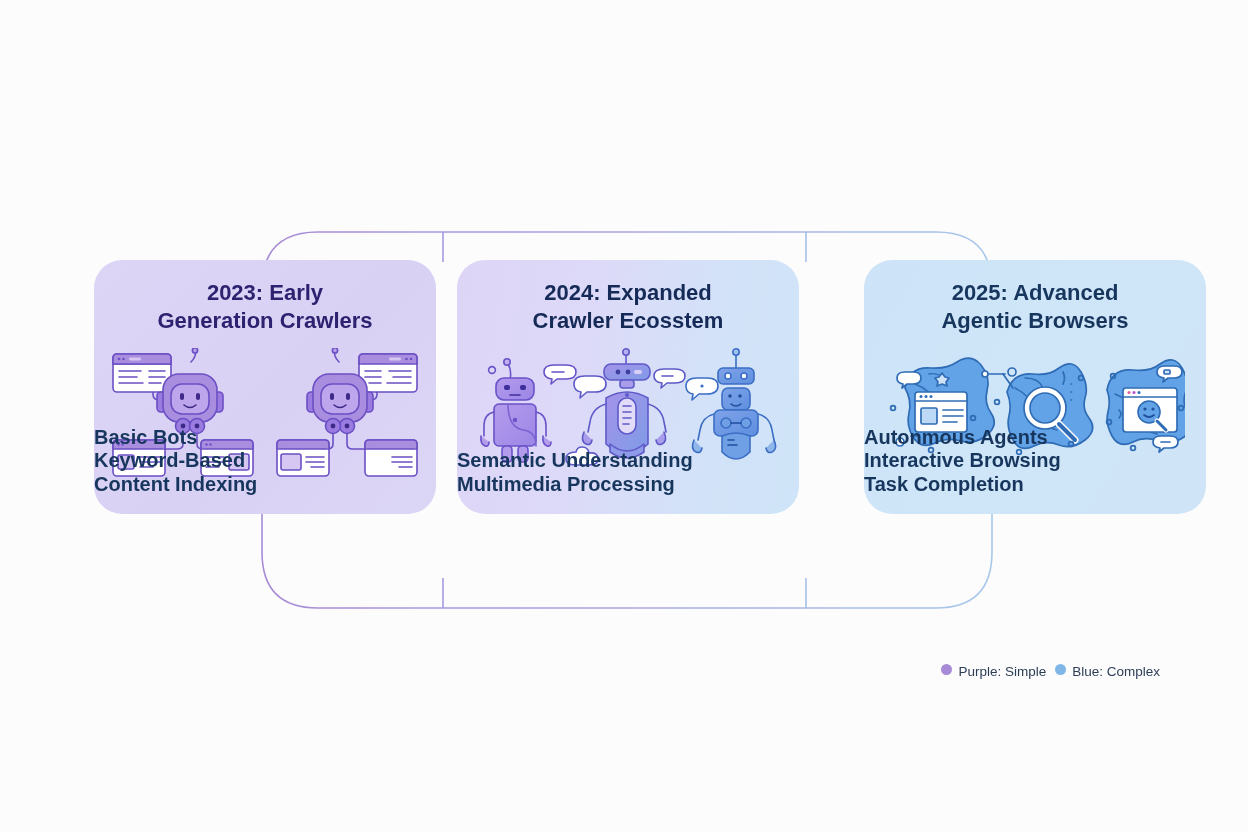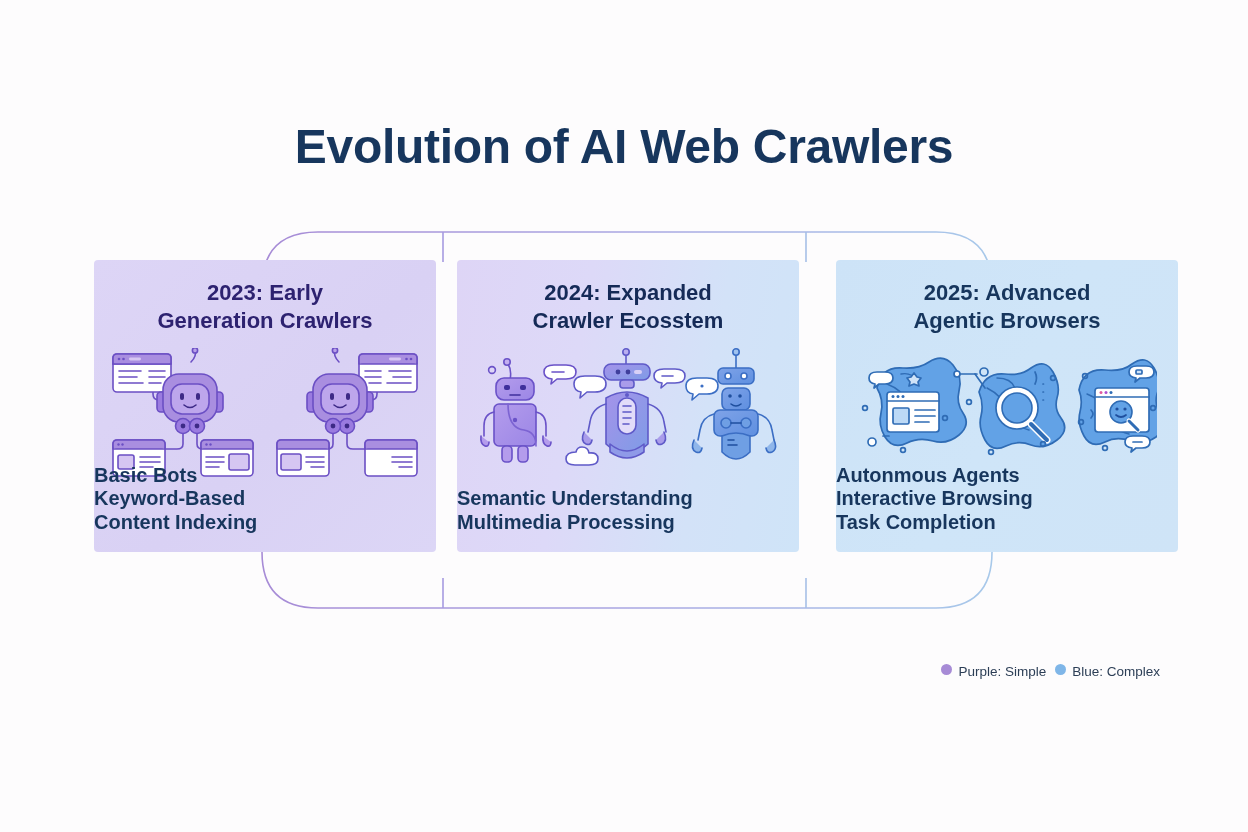--- a/index.html
+++ b/index.html
@@ -20,27 +20,27 @@
     color:#17365d;
     letter-spacing:-0.3px;
   }
 
   
   .frame{position:absolute;left:260px;top:230px;width:734px;height:380px;}
   .frame svg{display:block;}
 
   
   .card{
-    position:absolute;top:260px;width:342px;height:292px;
-    border-radius:4px;
+    position:absolute;top:260px;width:342px;height:254px;
+    border-radius:28px;
     box-sizing:border-box;
   }
   #card-1{left:94px;background:linear-gradient(135deg,#ddd5f6 0%,#d9d1f4 55%,#dcd6f6 100%);}
   #card-2{left:457px;background:linear-gradient(100deg,#ded5f6 0%,#ddd9f8 35%,#d3e2f8 70%,#cfe4f8 100%);}
-  #card-3{left:836px;background:linear-gradient(120deg,#cde3f7 0%,#cfe5f8 50%,#cfe4f7 100%);}
+  #card-3{left:864px;background:linear-gradient(120deg,#cde3f7 0%,#cfe5f8 50%,#cfe4f7 100%);}
 
   .card-title{
     position:absolute;left:0;top:19px;width:100%;
     text-align:center;
     font-size:22px;font-weight:bold;line-height:28px;
     white-space:pre-line;
   }
   #card-1 .card-title{color:#2d2270;}
   #card-2 .card-title{color:#152a57;}
   #card-3 .card-title{color:#17365d;}
@@ -65,21 +65,20 @@
     font-size:13.5px;color:#2c3e56;
   }
   .legend-item{display:flex;align-items:flex-start;gap:6px;}
   .dot{width:11px;height:11px;border-radius:50%;display:inline-block;}
 </style>
 </head>
 <body style="background: rgb(253, 252, 253);">
 
 <div id="stage">
 
-  <div class="title" style="color: rgb(23, 54, 93);">Evolution of AI Web Crawlers</div>
 
   <div class="frame">
     <svg width="734" height="380" viewBox="0 0 734 380" fill="none" aria-hidden="true">
       <defs>
         <linearGradient id="frameGrad" x1="0" y1="0" x2="734" y2="0" gradientUnits="userSpaceOnUse">
           <stop offset="0" stop-color="#a78bd6"></stop>
           <stop offset="0.5" stop-color="#a9a6e2"></stop>
           <stop offset="1" stop-color="#a8c9ea"></stop>
         </linearGradient>
       </defs>

